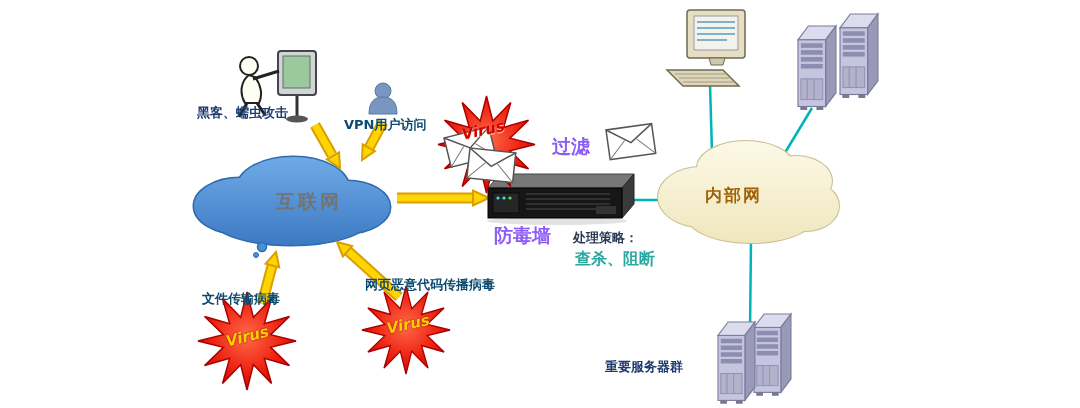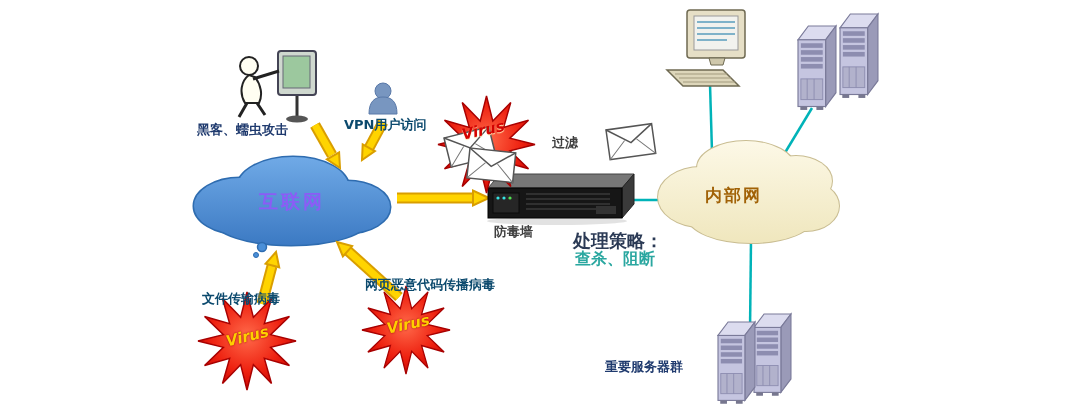--- a/index.html
+++ b/index.html
@@ -2,24 +2,24 @@
 <html><head>
 <meta charset="utf-8">
 <style>
   * { margin:0; padding:0; box-sizing:border-box; }
   body { background:#fff; font-family:"DejaVu Sans", sans-serif; }
   .canvas { position:relative; width:1080px; height:408px; background:#ffffff; overflow:hidden; }
   .layer { position:absolute; left:0; top:0; }
   .lbl { position:absolute; font-weight:bold; white-space:nowrap; font-family:"DejaVu Sans", sans-serif; }
   .navy { color:#1f3a6e; font-size:13px; }
   .navy-sm { color:#0c4a6e; font-size:13px; }
-  .red { color:#404040; font-size:13px; }
+  .red { color:#8b5cf6; font-size:19px; }
   .teal { color:#2aa7a0; font-size:16px; }
-  .dark { color:#2b3a55; font-size:18px; }
-  .internet-lbl { color:#8b5cf6; font-size:19px; letter-spacing:3px; width:100px; text-align:center; }
+  .dark { color:#2b3a55; font-size:13px; }
+  .internet-lbl { color:#737373; font-size:19px; letter-spacing:3px; width:100px; text-align:right; }
   .intranet-lbl { color:#a16207; font-size:17px; letter-spacing:2px; }
   .virus { font-style:italic; font-size:15px; font-weight:bold; transform-origin:left top; }
   .virus-yellow { color:#ffcf00; text-shadow:0 0 2px #8a0000; }
   .virus-red { color:#d40000; text-shadow:0 1px 1px #ffe3b0; }
 </style>
 </head>
 <body>
 
 <div class="canvas">
 
@@ -184,21 +184,21 @@
 
     <use href="#starburst" transform="translate(438,96) scale(0.97)" fill="url(#gstar)" stroke="#a80000" stroke-width="1.5"></use>
     <use href="#starburst" transform="translate(198,292) scale(0.98)" fill="url(#gstar)" stroke="#a80000" stroke-width="1.5"></use>
     <use href="#starburst" transform="translate(362,286) scale(0.88)" fill="url(#gstar)" stroke="#a80000" stroke-width="1.5"></use>
 
     <use href="#envelope" transform="translate(444,138) rotate(-14)"></use>
     <use href="#envelope" transform="translate(470,148) rotate(6)"></use>
     <use href="#envelope" transform="translate(606,130) rotate(-8)"></use>
   </svg>
 
-  <div class="lbl navy" style="left:197px; top:121px;">黑客、蠕虫攻击</div>
+  <div class="lbl navy" style="left:197px; top:104px;">黑客、蠕虫攻击</div>
 
   <div class="lbl navy-sm" style="left:344px; top:116px;">VPN用户访问</div>
 
   <div class="lbl internet-lbl" style="left:242px; top:189px;">互联网</div>
 
   <div class="lbl virus virus-red" style="left:460px; top:126px; transform:rotate(-12deg);">Virus</div>
 
   <div class="lbl red" style="left:552px; top:134px;">过滤</div>
 
   <div class="lbl red" style="left:494px; top:223px;">防毒墙</div>

